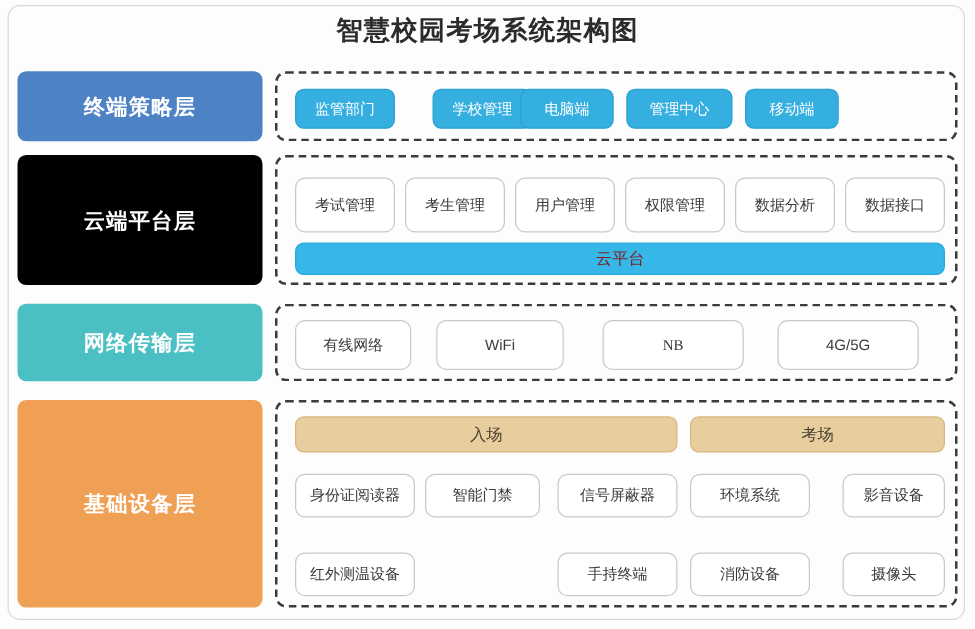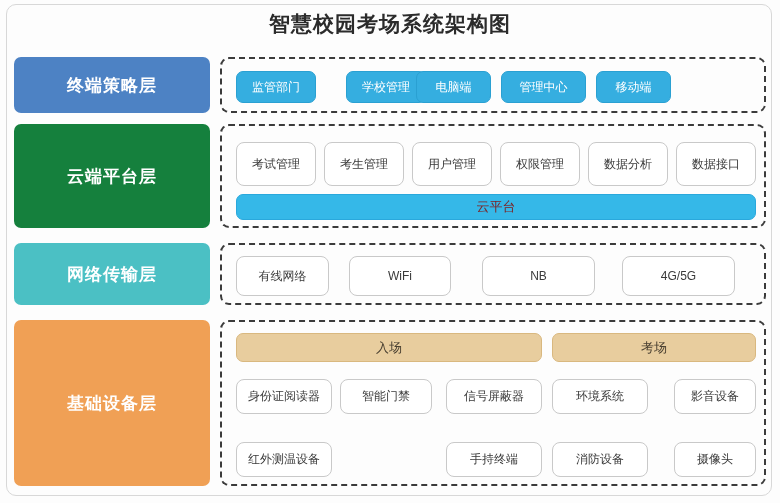--- a/index.html
+++ b/index.html
@@ -132,38 +132,38 @@
     <div class="layer-body" style="height:56px;">
       <div class="pill pill-blue" style="left:14px;  top:12px; width:80px; height:32px;">监管部门</div>
       <div class="pill pill-blue" style="left:104px; top:12px; width:80px; height:32px;margin-left:20px;">学校管理</div>
       <div class="pill pill-blue" style="left:194px; top:12px; width:75px; height:32px;">电脑端</div>
       <div class="pill pill-blue" style="left:279px; top:12px; width:85px; height:32px;">管理中心</div>
       <div class="pill pill-blue" style="left:374px; top:12px; width:75px; height:32px;">移动端</div>
     </div>
   </div>
 
   <div class="layer-row" style="top:124px; height:104px;">
-    <div class="layer-label" style="height:104px; background:#15803d;">云端平台层</div>
+    <div class="layer-label" style="height:104px; background:#000000;">云端平台层</div>
     <div class="layer-body" style="height:104px;text-align:right;">
       <div class="pill pill-white" style="left:14px;  top:16px; width:80px; height:44px;">考试管理</div>
       <div class="pill pill-white" style="left:102px; top:16px; width:80px; height:44px;">考生管理</div>
       <div class="pill pill-white" style="left:190px; top:16px; width:80px; height:44px;">用户管理</div>
       <div class="pill pill-white" style="left:278px; top:16px; width:80px; height:44px;">权限管理</div>
       <div class="pill pill-white" style="left:366px; top:16px; width:80px; height:44px;">数据分析</div>
       <div class="pill pill-white" style="left:454px; top:16px; width:80px; height:44px;">数据接口</div>
       <div class="cloud-bar" style="left:14px; top:68px; width:520px; height:26px;">云平台</div>
     </div>
   </div>
 
   <div class="layer-row" style="top:243px; height:62px;">
     <div class="layer-label" style="height:62px; background:#4bc0c4;">网络传输层</div>
     <div class="layer-body" style="height:62px;">
       <div class="pill pill-white" style="left:14px;  top:11px; width:93px; height:40px;">有线网络</div>
       <div class="pill pill-white" style="left:127px; top:11px; width:102px; height:40px;">WiFi</div>
-      <div class="pill pill-white" style="left:260px; top:11px; width:113px; height:40px;">NB</div>
+      <div class="pill pill-white" style="left:260px; top:11px; width:113px; height:40px;font-family:Liberation Serif, serif;">NB</div>
       <div class="pill pill-white" style="left:400px; top:11px; width:113px; height:40px;">4G/5G</div>
     </div>
   </div>
 
   <div class="layer-row" style="top:320px; height:166px;">
     <div class="layer-label" style="height:166px; background:#f0a055;">基础设备层</div>
     <div class="layer-body" style="height:166px;">
 
       <div class="pill pill-beige" style="left:14px;  top:11px; width:306px; height:29px;">入场</div>
       <div class="pill pill-beige" style="left:330px; top:11px; width:204px; height:29px;">考场</div>

